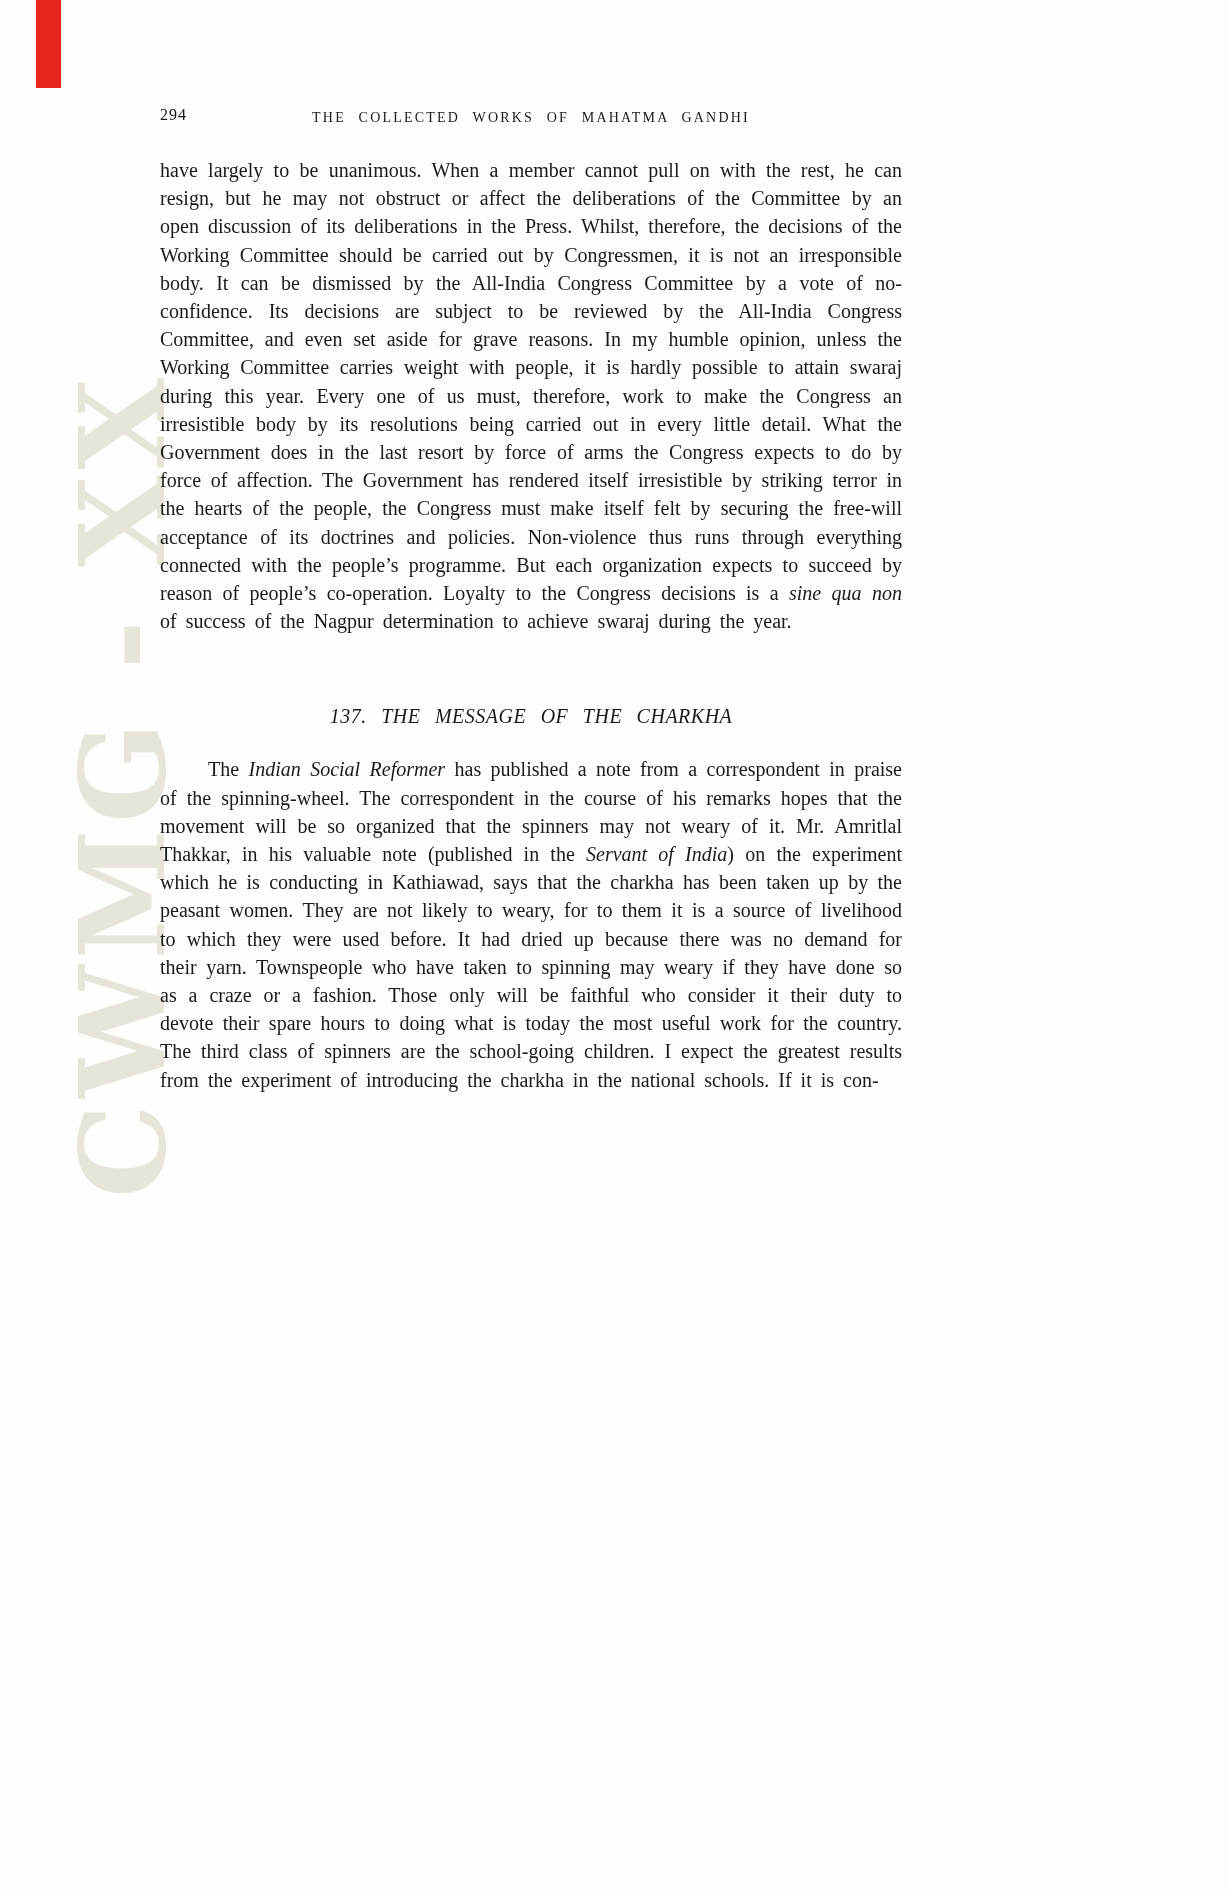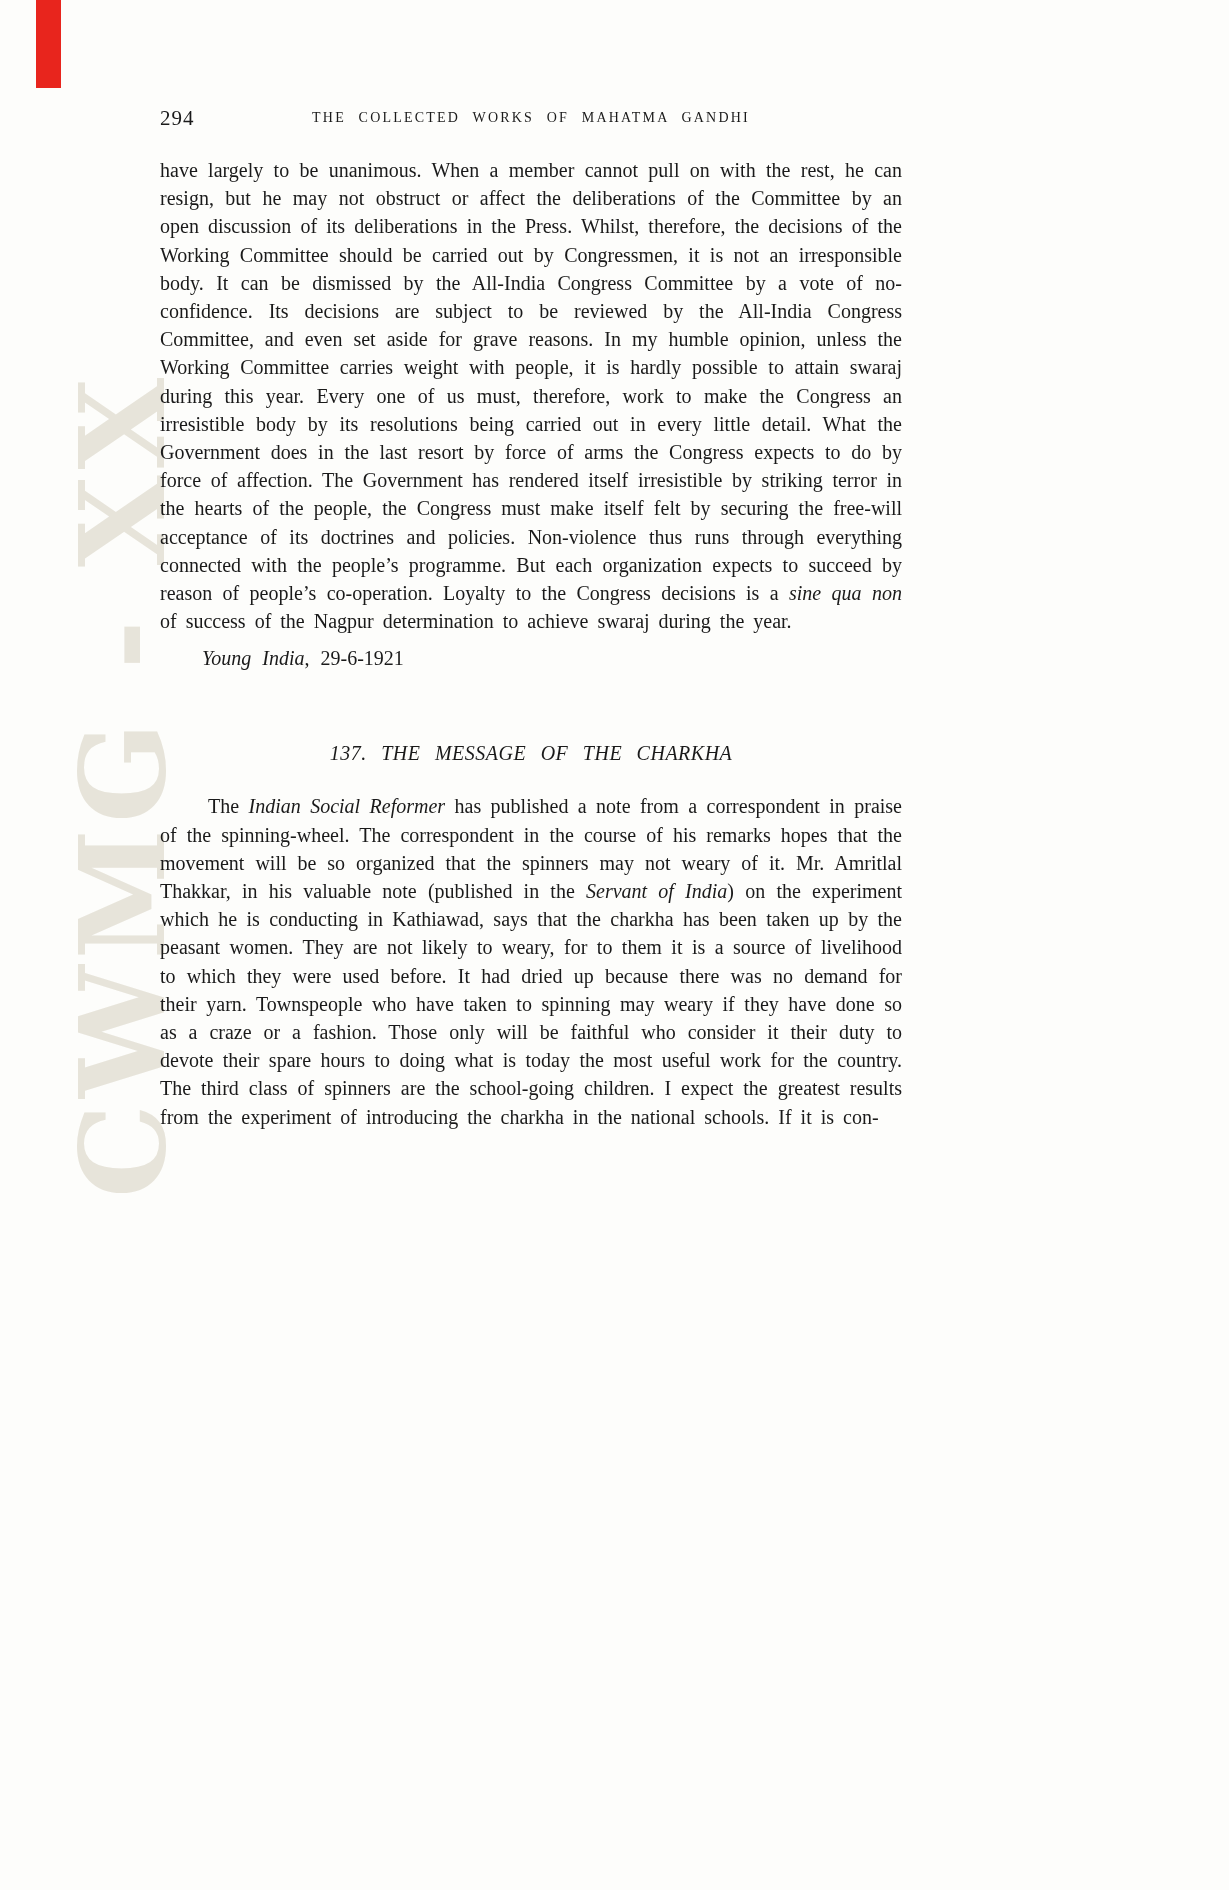--- a/index.html
+++ b/index.html
@@ -49,21 +49,21 @@
   }
   .page-header {
     position: relative;
     height: 30px;
     margin-bottom: 20px;
   }
   .page-number {
     position: absolute;
     left: 0;
     top: 0;
-    font-size: 21px;
+    font-size: 16px;
     letter-spacing: 1px;
   }
   .running-title {
     position: absolute;
     left: 0;
     right: 0;
     top: 4px;
     text-align: center;
     font-size: 14px;
     letter-spacing: 2.2px;
@@ -109,21 +109,20 @@
 
   <div class="content">
 
     <div class="page-header">
       <span class="page-number">294</span>
       <span class="running-title">THE COLLECTED WORKS OF MAHATMA GANDHI</span>
     </div>
 
     <p class="body-text" style="margin:0;"><span>have largely to be unanimous. When a member cannot pull on with the rest, he can resign, but he may not obstruct or affect the deliberations of the Committee by an open discussion of its deliberations in the Press. Whilst, therefore, the decisions of the Working Committee should be carried out by Congressmen, it is not an irresponsible body. It can be dismissed by the All-India Congress Committee by a vote of no-confidence. Its decisions are subject to be reviewed by the All-India Congress Committee, and even set aside for grave reasons. In my humble opinion, unless the Working Committee carries weight with people, it is hardly possible to attain swaraj during this year. Every one of us must, therefore, work to make the Congress an irresistible body by its resolutions being carried out in every little detail. What the Government does in the last resort by force of arms the Congress expects to do by force of affection. The Government has rendered itself irresistible by striking terror in the hearts of the people, the Congress must make itself felt by securing the free-will acceptance of its doctrines and policies. Non-violence thus runs through everything connected with the people’s programme. But each organization expects to succeed by reason of people’s co-operation. Loyalty to the Congress decisions is a </span><i>sine qua non</i><span> of success of the Nagpur determination to achieve swaraj during the year.</span></p>
 
-    <div class="citation"><i>Young India</i><span>, 29-6-1921</span></div>
 
     <div class="section-heading">137. THE MESSAGE OF THE CHARKHA</div>
 
     <p class="body-text indent" style="margin:0;"><span>The </span><i>Indian Social Reformer</i><span> has published a note from a correspondent in praise of the spinning-wheel. The correspondent in the course of his remarks hopes that the movement will be so organized that the spinners may not weary of it. Mr. Amritlal Thakkar, in his valuable note (published in the </span><i>Servant of India</i><span>) on the experiment which he is conducting in Kathiawad, says that the charkha has been taken up by the peasant women. They are not likely to weary, for to them it is a source of livelihood to which they were used before. It had dried up because there was no demand for their yarn. Townspeople who have taken to spinning may weary if they have done so as a craze or a fashion. Those only will be faithful who consider it their duty to devote their spare hours to doing what is today the most useful work for the country. The third class of spinners are the school-going children. I expect the greatest results from the experiment of introducing the charkha in the national schools. If it is con-</span></p>
 
   </div>
 
 </div>
 
 </body></html>

